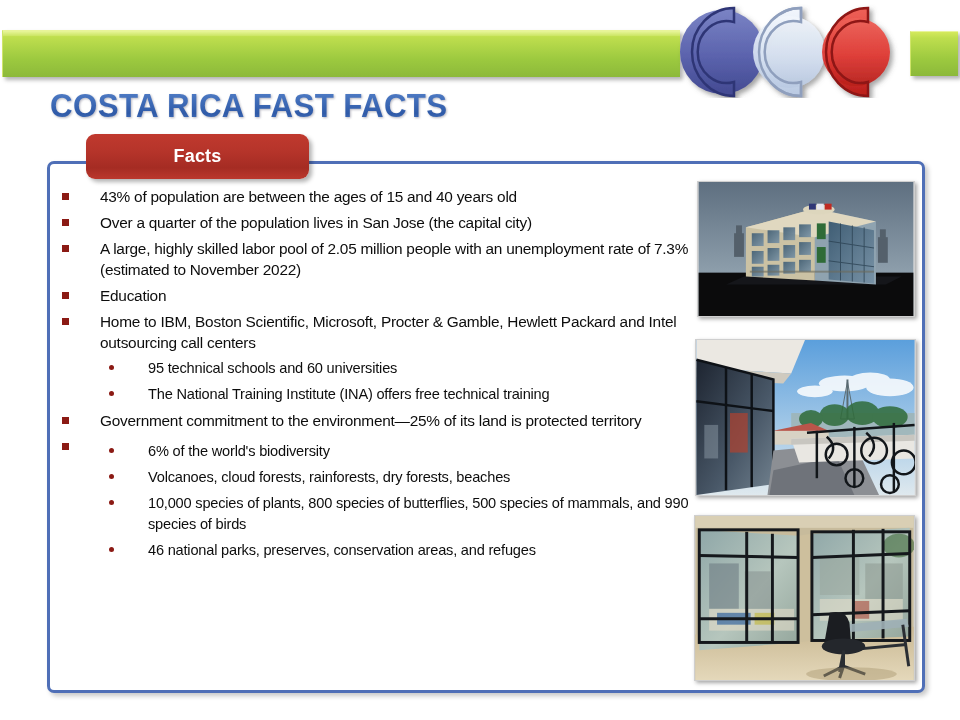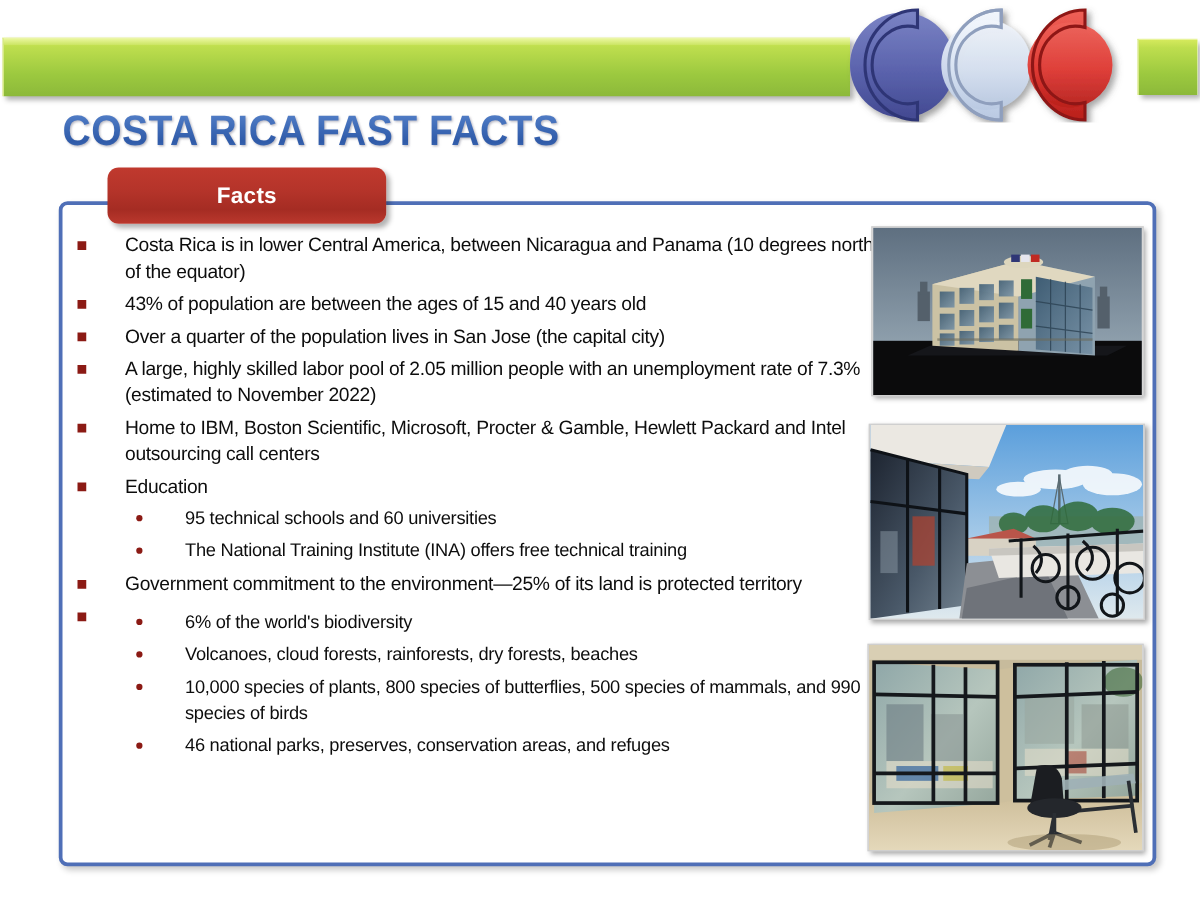--- a/index.html
+++ b/index.html
@@ -151,41 +151,37 @@
 
 <div class="content-box"></div>
 
 <div class="facts-tab">
   <span>Facts</span>
 </div>
 
 <div class="bullets" id="bullet-list">
     <div class="li lvl1">
       <span class="mk1"></span>
-      <span class="txt">Costa Rica is in lower Central America, between Nicaragua and Panama (10 degrees north of the equator)</span>
-    </div>
-    <div class="li lvl1">
-      <span class="mk1"></span>
       <span class="txt">43% of population are between the ages of 15 and 40 years old</span>
     </div>
     <div class="li lvl1">
       <span class="mk1"></span>
       <span class="txt">Over a quarter of the population lives in San Jose (the capital city)</span>
     </div>
     <div class="li lvl1">
       <span class="mk1"></span>
       <span class="txt">A large, highly skilled labor pool of 2.05 million people with an unemployment rate of 7.3% (estimated to November 2022)</span>
     </div>
     <div class="li lvl1">
       <span class="mk1"></span>
+      <span class="txt">Education</span>
+    </div>
+    <div class="li lvl1">
+      <span class="mk1"></span>
       <span class="txt">Home to IBM, Boston Scientific, Microsoft, Procter &amp; Gamble, Hewlett Packard and Intel outsourcing call centers</span>
-    </div>
-    <div class="li lvl1">
-      <span class="mk1"></span>
-      <span class="txt">Education</span>
     </div>
     <div class="li lvl2">
       <span class="mk2"></span>
       <span class="txt">95 technical schools and 60 universities</span>
     </div>
     <div class="li lvl2">
       <span class="mk2"></span>
       <span class="txt">The National Training Institute (INA) offers free technical training</span>
     </div>
     <div class="li lvl1">

